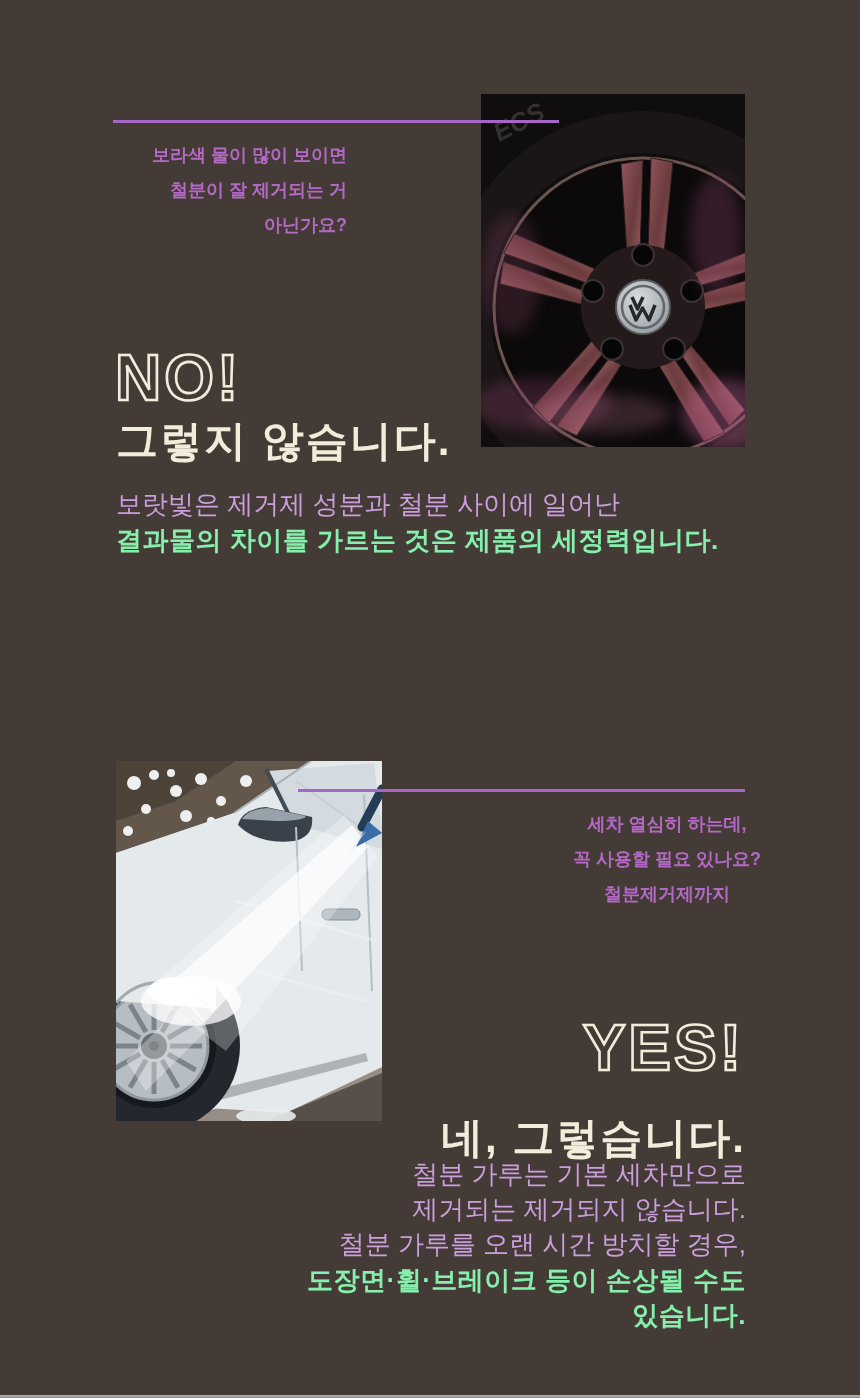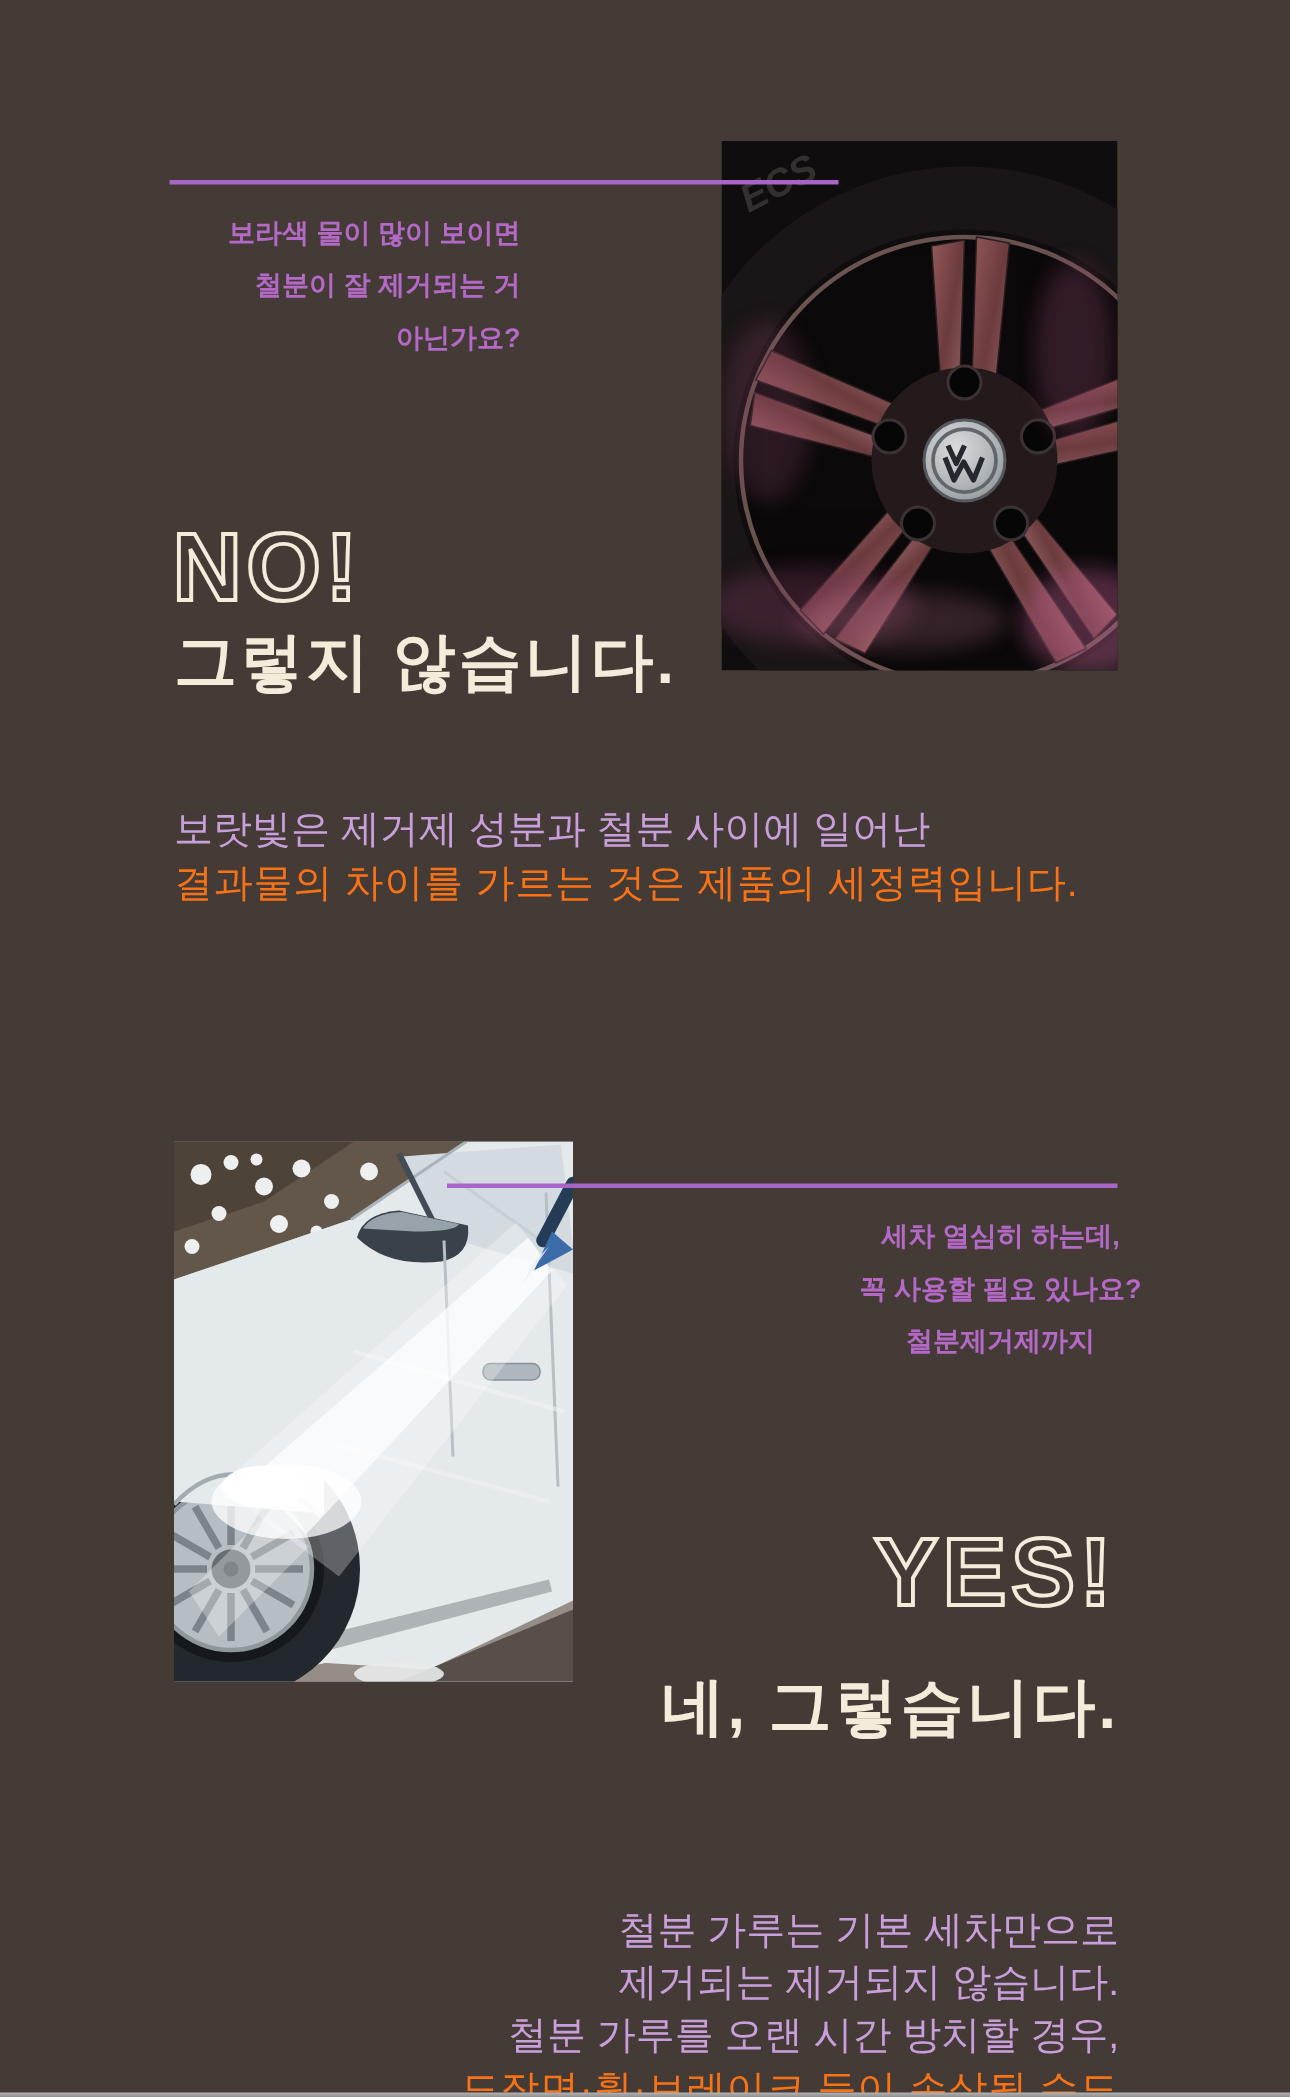--- a/index.html
+++ b/index.html
@@ -32,24 +32,23 @@
   }
   .statement{
     position:absolute;z-index:5;
     font-size:42px;font-weight:700;letter-spacing:2px;
     color:#f2ecdb;
   }
   .body-text{
     position:absolute;z-index:5;
     font-size:26px;line-height:35px;font-weight:500;
     color:#c99fdb;
-    margin-top:48px;
   }
   .body-text .emphasis{
-    color:#f97316;font-weight:400;margin-top:1px;letter-spacing:0.5px;
+    color:#86efac;font-weight:700;margin-top:1px;letter-spacing:0.5px;
   }
   .align-right{text-align:right;}
   .bottom-strip{
     position:absolute;left:0;bottom:0;width:860px;height:3px;z-index:20;
     background:linear-gradient(#b4b4b4,#8d8d8d);
   }
 </style>
 </head>
 <body>
 
@@ -234,21 +233,21 @@
     <div>꼭 사용할 필요 있나요?</div>
     <div>철분제거제까지</div>
   </div>
 
   <svg class="outline-word" style="left:547px;top:1017px;" width="200" height="70">
     <text x="197" y="53" text-anchor="end">YES!</text>
   </svg>
 
   <div class="statement align-right" style="left:420px;top:1110px;width:326px;">네, 그렇습니다.</div>
 
-  <div class="body-text align-right" style="left:299px;top:1221px;width:447px;">
+  <div class="body-text align-right" style="left:299px;top:1157px;width:447px;">
     <div>철분 가루는 기본 세차만으로</div>
     <div>제거되는 제거되지 않습니다.</div>
     <div>철분 가루를 오랜 시간 방치할 경우,</div>
     <div class="emphasis">도장면·휠·브레이크 등이 손상될 수도 있습니다.</div>
   </div>
 
   <div class="bottom-strip"></div>
 
 </div>
 

